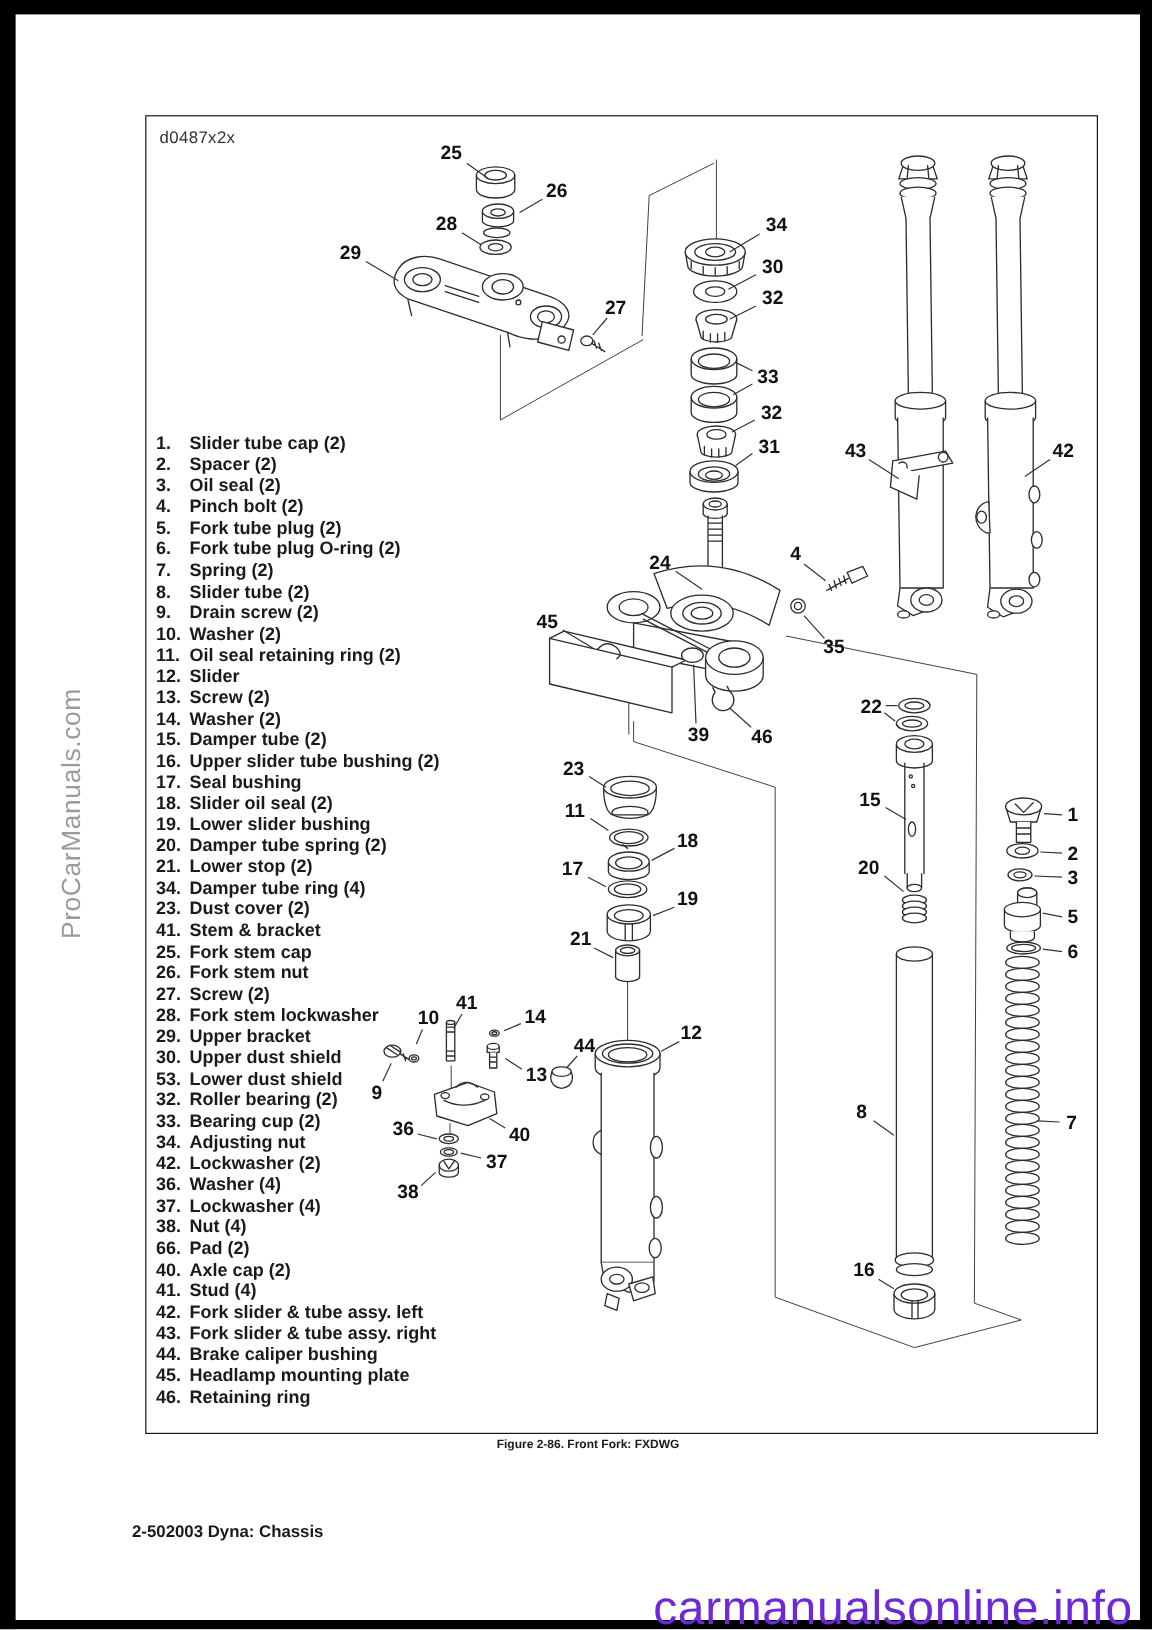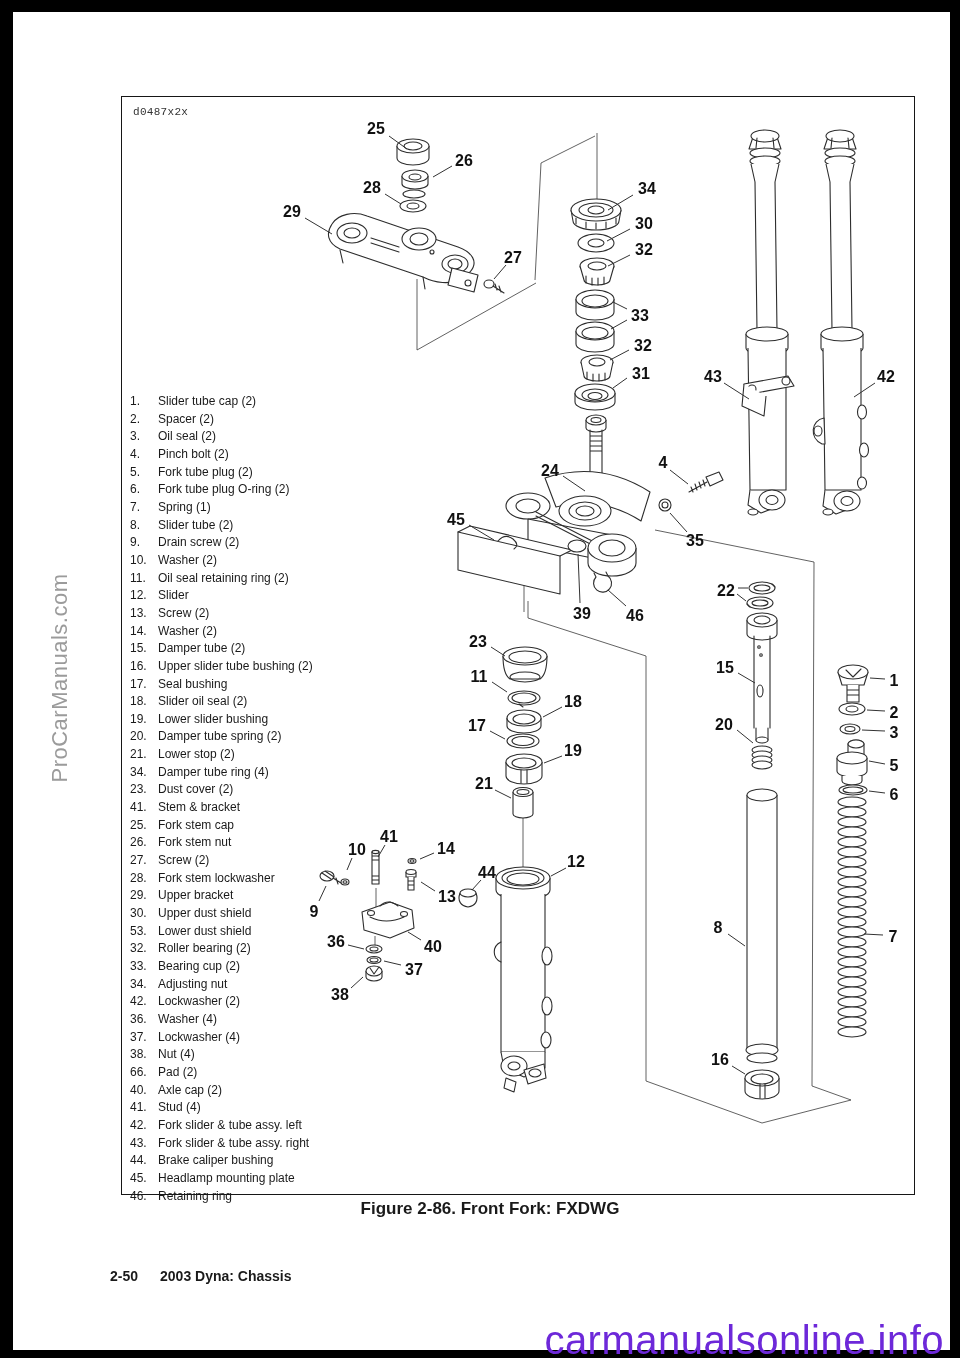--- a/index.html
+++ b/index.html
@@ -10,30 +10,30 @@
   .bar-top{left:0;top:0;width:960px;height:12px;}
   .bar-left{left:0;top:0;width:13px;height:1358px;}
   .bar-right{right:0;top:0;width:10px;height:1358px;}
   .bar-bottom{left:0;bottom:0;width:960px;height:8px;}
   
   .wm-left{position:absolute;left:60px;top:678px;transform:translate(-50%,-50%) rotate(-90deg);
            white-space:nowrap;font-size:22px;color:#9b9b9b;letter-spacing:.5px;}
   .wm-bottom{position:absolute;right:16px;top:1318px;font-size:40px;color:#6d28d9;letter-spacing:.5px;}
   
   .figure-box{position:absolute;left:121px;top:96px;width:794px;height:1099px;border:1.6px solid #161616;box-sizing:border-box;}
-  .plate-code{position:absolute;left:133px;top:106px;font-size:11px;color:#333;letter-spacing:.3px;font-family:Liberation Mono, monospace;}
-  
-  .parts-list{position:absolute;left:130px;top:393px;font-weight:normal;font-size:12px;line-height:17.65px;}
+  .plate-code{position:absolute;left:133px;top:106px;font-size:14px;color:#333;letter-spacing:.3px;}
+  
+  .parts-list{position:absolute;left:130px;top:361px;font-weight:bold;font-size:15px;line-height:17.65px;}
   .pl-row{white-space:nowrap;}
   .pl-num{display:inline-block;width:28px;}
   .pl-label{display:inline-block;}
   
-  .caption{position:absolute;left:340px;top:1199px;width:300px;text-align:center;font-weight:bold;font-size:17px;}
+  .caption{position:absolute;left:340px;top:1199px;width:300px;text-align:center;font-weight:bold;font-size:10px;}
   .footer{position:absolute;left:110px;top:1268px;font-weight:bold;font-size:14px;}
-  .footer .sec{margin-left:22px;}
+  .footer .sec{}
   
   .diagram{position:absolute;left:0;top:0;}
   .ln{stroke:#2d2d2d;stroke-width:1.1;fill:none;stroke-linecap:round;stroke-linejoin:round;}
   .fw{stroke:#2d2d2d;stroke-width:1.1;fill:#fff;stroke-linejoin:round;}
   .thin{stroke:#3a3a3a;stroke-width:.8;fill:none;}
   .callout{font-family:"Liberation Sans",sans-serif;font-weight:bold;font-size:16px;fill:#111;
            text-anchor:middle;dominant-baseline:central;}
   .leader{stroke:#333;stroke-width:1;fill:none;}
 </style>
 </head>
@@ -433,21 +433,21 @@
       </g>
   </svg>
 
   <div class="parts-list">
       <div class="pl-row"><span class="pl-num">1.</span><span class="pl-label">Slider tube cap (2)</span></div>
       <div class="pl-row"><span class="pl-num">2.</span><span class="pl-label">Spacer (2)</span></div>
       <div class="pl-row"><span class="pl-num">3.</span><span class="pl-label">Oil seal (2)</span></div>
       <div class="pl-row"><span class="pl-num">4.</span><span class="pl-label">Pinch bolt (2)</span></div>
       <div class="pl-row"><span class="pl-num">5.</span><span class="pl-label">Fork tube plug (2)</span></div>
       <div class="pl-row"><span class="pl-num">6.</span><span class="pl-label">Fork tube plug O-ring (2)</span></div>
-      <div class="pl-row"><span class="pl-num">7.</span><span class="pl-label">Spring (1)</span></div>
+      <div class="pl-row"><span class="pl-num">7.</span><span class="pl-label">Spring (2)</span></div>
       <div class="pl-row"><span class="pl-num">8.</span><span class="pl-label">Slider tube (2)</span></div>
       <div class="pl-row"><span class="pl-num">9.</span><span class="pl-label">Drain screw (2)</span></div>
       <div class="pl-row"><span class="pl-num">10.</span><span class="pl-label">Washer (2)</span></div>
       <div class="pl-row"><span class="pl-num">11.</span><span class="pl-label">Oil seal retaining ring (2)</span></div>
       <div class="pl-row"><span class="pl-num">12.</span><span class="pl-label">Slider</span></div>
       <div class="pl-row"><span class="pl-num">13.</span><span class="pl-label">Screw (2)</span></div>
       <div class="pl-row"><span class="pl-num">14.</span><span class="pl-label">Washer (2)</span></div>
       <div class="pl-row"><span class="pl-num">15.</span><span class="pl-label">Damper tube (2)</span></div>
       <div class="pl-row"><span class="pl-num">16.</span><span class="pl-label">Upper slider tube bushing (2)</span></div>
       <div class="pl-row"><span class="pl-num">17.</span><span class="pl-label">Seal bushing</span></div>

